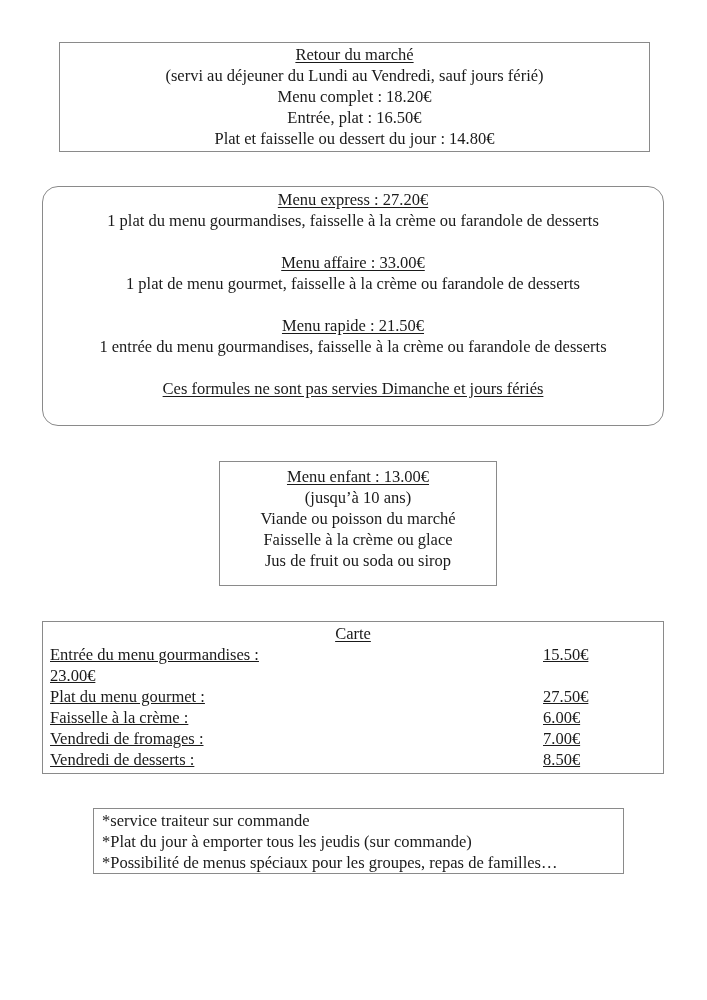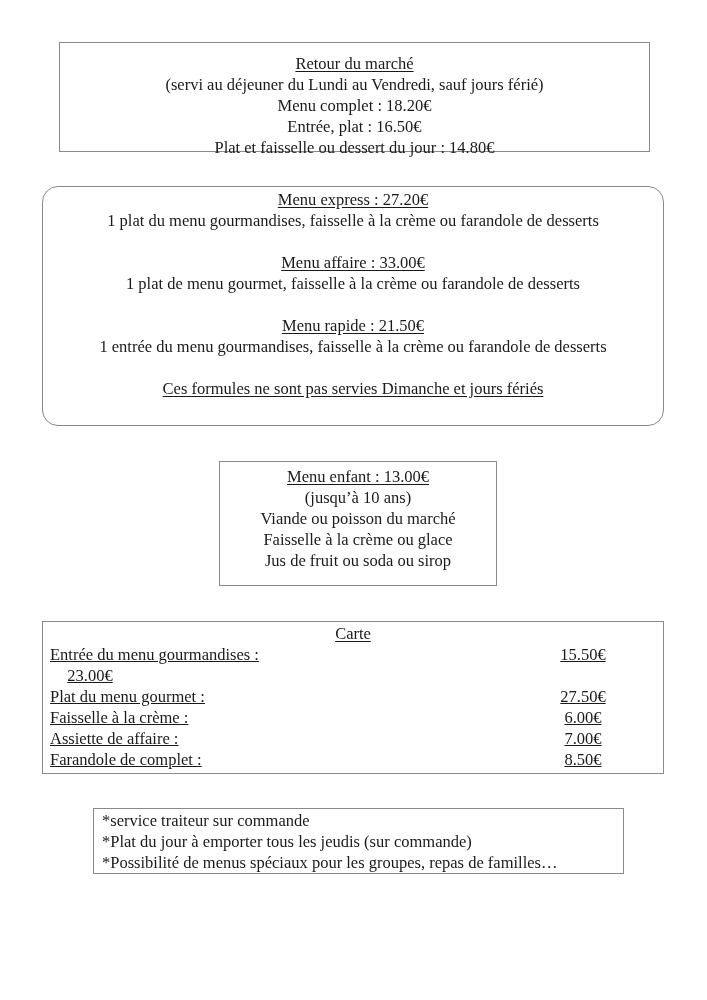--- a/index.html
+++ b/index.html
@@ -12,28 +12,28 @@
       position: absolute;
       border: 1px solid #8a8a8a;
       box-sizing: border-box;
       background: #fff;
     }
     .center { text-align: center; }
     .line { font-size: 16.5px; line-height: 21px; white-space: nowrap; }
     .u { text-decoration: underline; text-underline-offset: 2px; }
     .gap { height: 21px; }
 
-    #box-marche { left: 59px; top: 42px; width: 591px; height: 110px; padding-top: 10px; }
+    #box-marche { left: 59px; top: 42px; width: 591px; height: 110px; padding-top: 1px; }
     #box-formules { left: 42px; top: 186px; width: 622px; height: 240px; padding-top: 2px; border-radius: 16px; }
     #box-enfant { left: 219px; top: 461px; width: 278px; height: 125px; padding-top: 4px; }
     #box-carte { left: 42px; top: 621px; width: 622px; height: 153px; padding-top: 1px; }
     #box-notes { left: 93px; top: 808px; width: 531px; height: 66px; padding: 1px 0 0 8px; }
 
     .carte-row { display: flex; justify-content: space-between; padding: 0 40px 0 7px; text-decoration: underline; }
-    .carte-price { width: 80px; text-align: center; }
+    .carte-price { width: 80px; text-align: left; }
   </style>
 </head>
 <body>
 
 <div id="box-marche" class="box center">
   <div class="line u">Retour du marché</div>
   <div class="line">(servi au déjeuner du Lundi au Vendredi, sauf jours férié)</div>
   <div class="line">Menu complet : 18.20€</div>
   <div class="line">Entrée, plat : 16.50€</div>
   <div class="line">Plat et faisselle ou dessert du jour : 14.80€</div>
@@ -71,25 +71,25 @@
   </div>
   <div class="line carte-row">
     <span>Plat du menu gourmet :</span>
     <span class="carte-price">27.50€</span>
   </div>
   <div class="line carte-row">
     <span>Faisselle à la crème :</span>
     <span class="carte-price">6.00€</span>
   </div>
   <div class="line carte-row">
-    <span>Assiette de affaire :</span>
+    <span>Vendredi de fromages :</span>
     <span class="carte-price">7.00€</span>
   </div>
   <div class="line carte-row">
-    <span>Farandole de complet :</span>
+    <span>Vendredi de desserts :</span>
     <span class="carte-price">8.50€</span>
   </div>
 </div>
 
 <div id="box-notes" class="box">
   <div class="line">*service traiteur sur commande</div>
   <div class="line">*Plat du jour à emporter tous les jeudis (sur commande)</div>
   <div class="line">*Possibilité de menus spéciaux pour les groupes, repas de familles…</div>
 </div>
 

